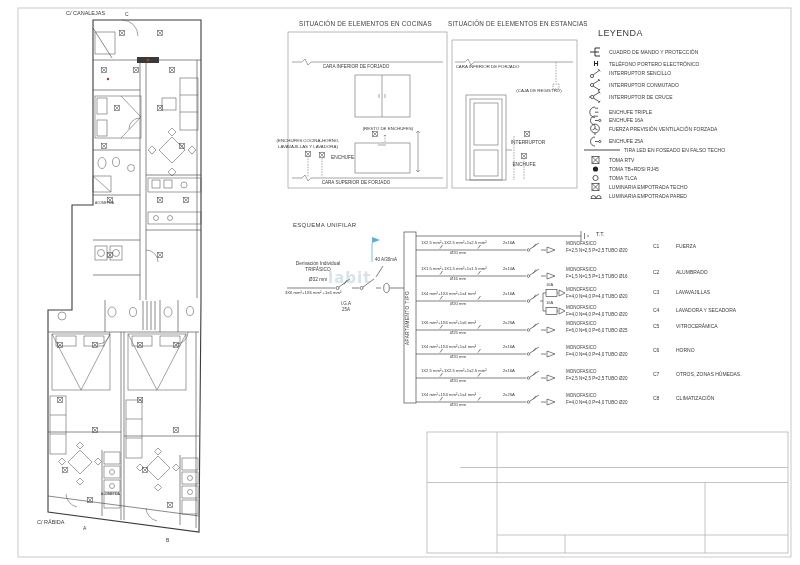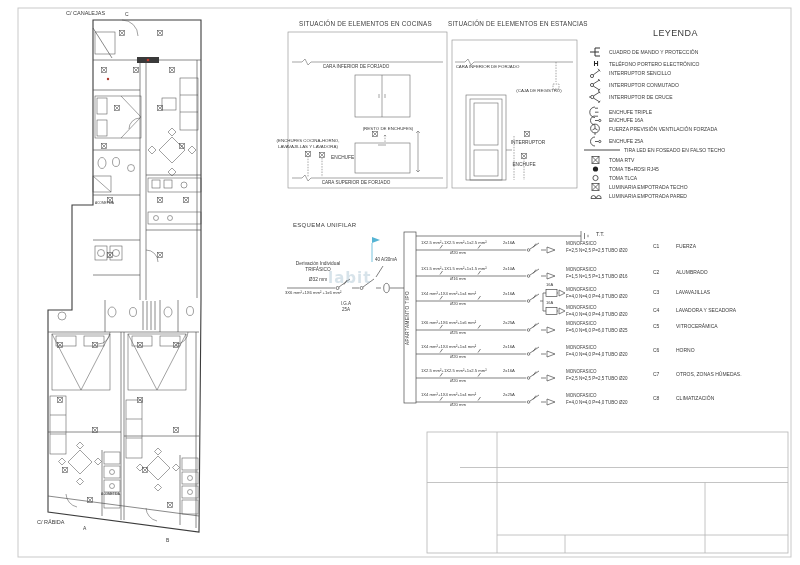--- a/index.html
+++ b/index.html
@@ -289,21 +289,21 @@
   <span class="t c" style="left:264px;top:144px;width:88px;font-size:4.4px;">LAVAVAJILLAS Y LAVADORA)</span>
   <span class="t" style="left:331px;top:155px;font-size:4.8px;">ENCHUFE</span>
   <span class="t c" style="left:296px;top:180px;width:120px;font-size:4.6px;">CARA SUPERIOR DE FORJADO</span>
 
   <span class="t c" style="left:448px;top:20px;width:132px;font-size:6.3px;letter-spacing:.2px;">SITUACIÓN DE ELEMENTOS EN ESTANCIAS</span>
   <span class="t c" style="left:445px;top:64px;width:85px;font-size:4.4px;">CARA INFERIOR DE FORJADO</span>
   <span class="t c" style="left:503px;top:88px;width:72px;font-size:4.4px;">(CAJA DE REGISTRO)</span>
   <span class="t c" style="left:503px;top:140px;width:50px;font-size:4.8px;">INTERRUPTOR</span>
   <span class="t c" style="left:503px;top:162px;width:42px;font-size:4.8px;">ENCHUFE</span>
 
-  <span class="t" style="left:653px;top:28px;font-size:9px;letter-spacing:.4px;">LEYENDA</span>
+  <span class="t" style="left:598px;top:28px;font-size:9px;letter-spacing:.4px;">LEYENDA</span>
 
   <div class="lrow" style="top:46px;">
     <span class="lsym">
         <svg width="14" height="14" style="position:static">
           <g stroke="#333" stroke-width="1" fill="none">
             <path d="M1,7 H6 M6,3 V11 M6,3 H11 M6,7 H10 M6,11 H11"></path>
           </g>
         </svg>
       </span>
     <span class="llab">CUADRO DE MANDO Y PROTECCIÓN</span>

